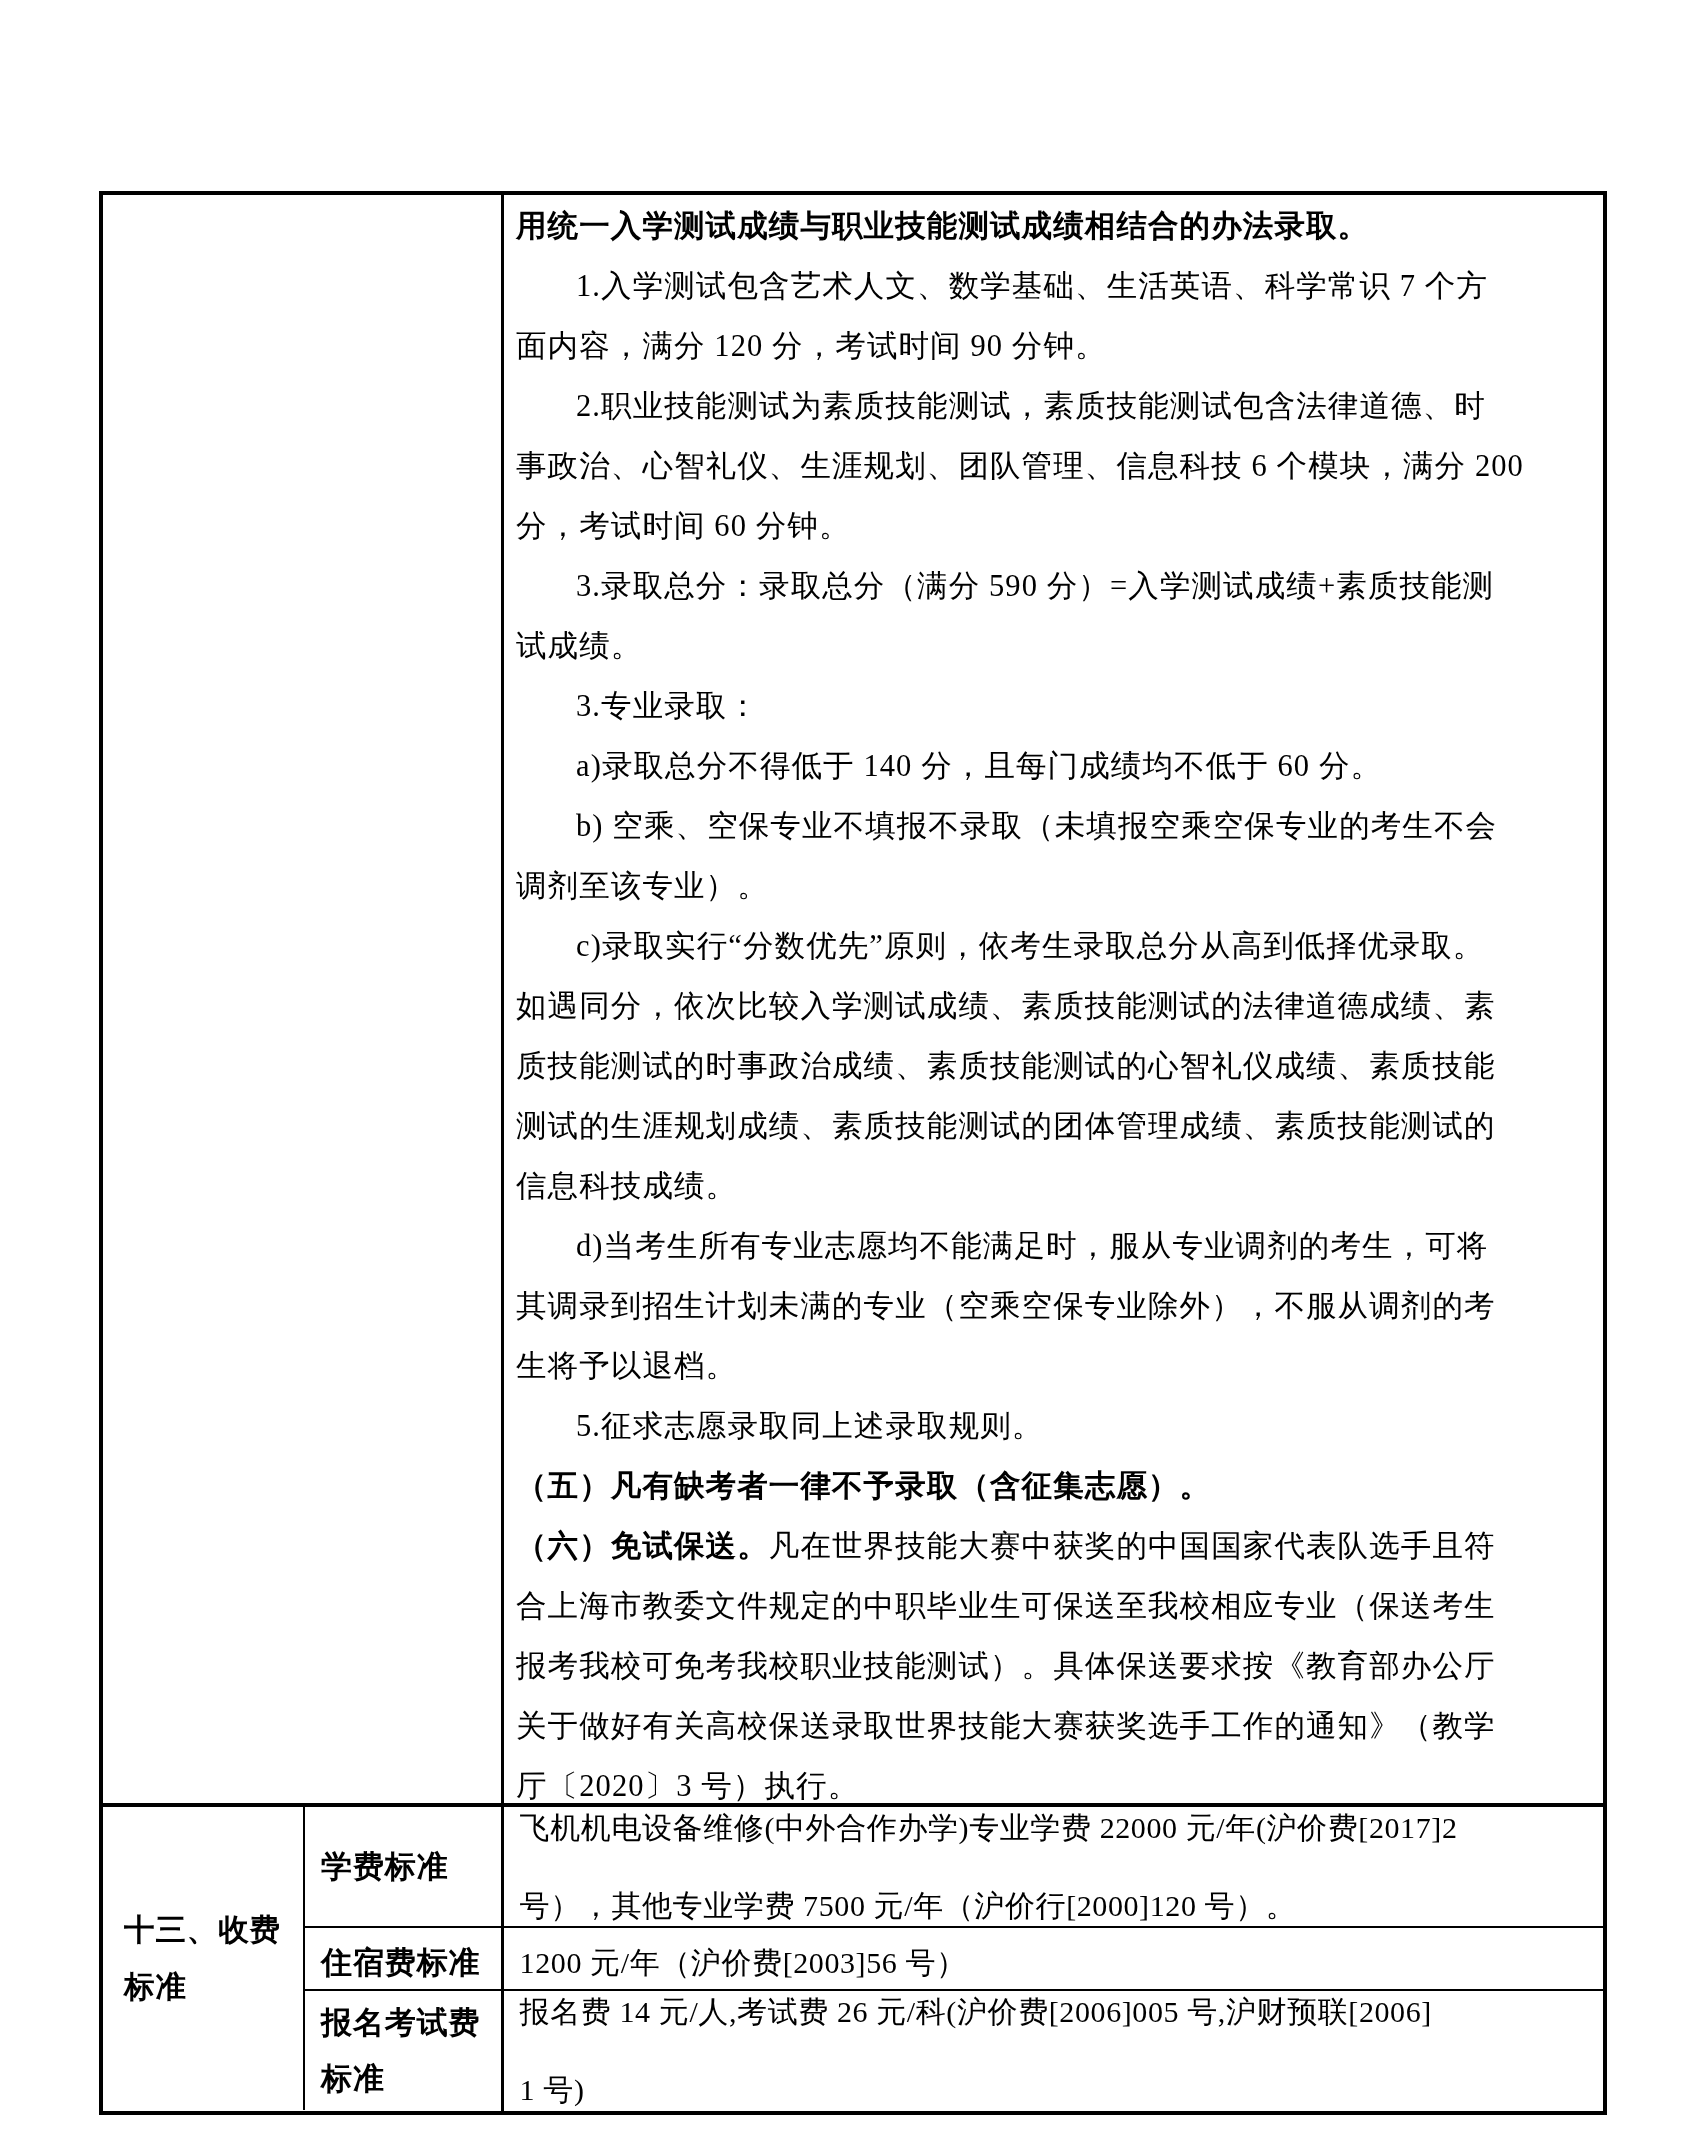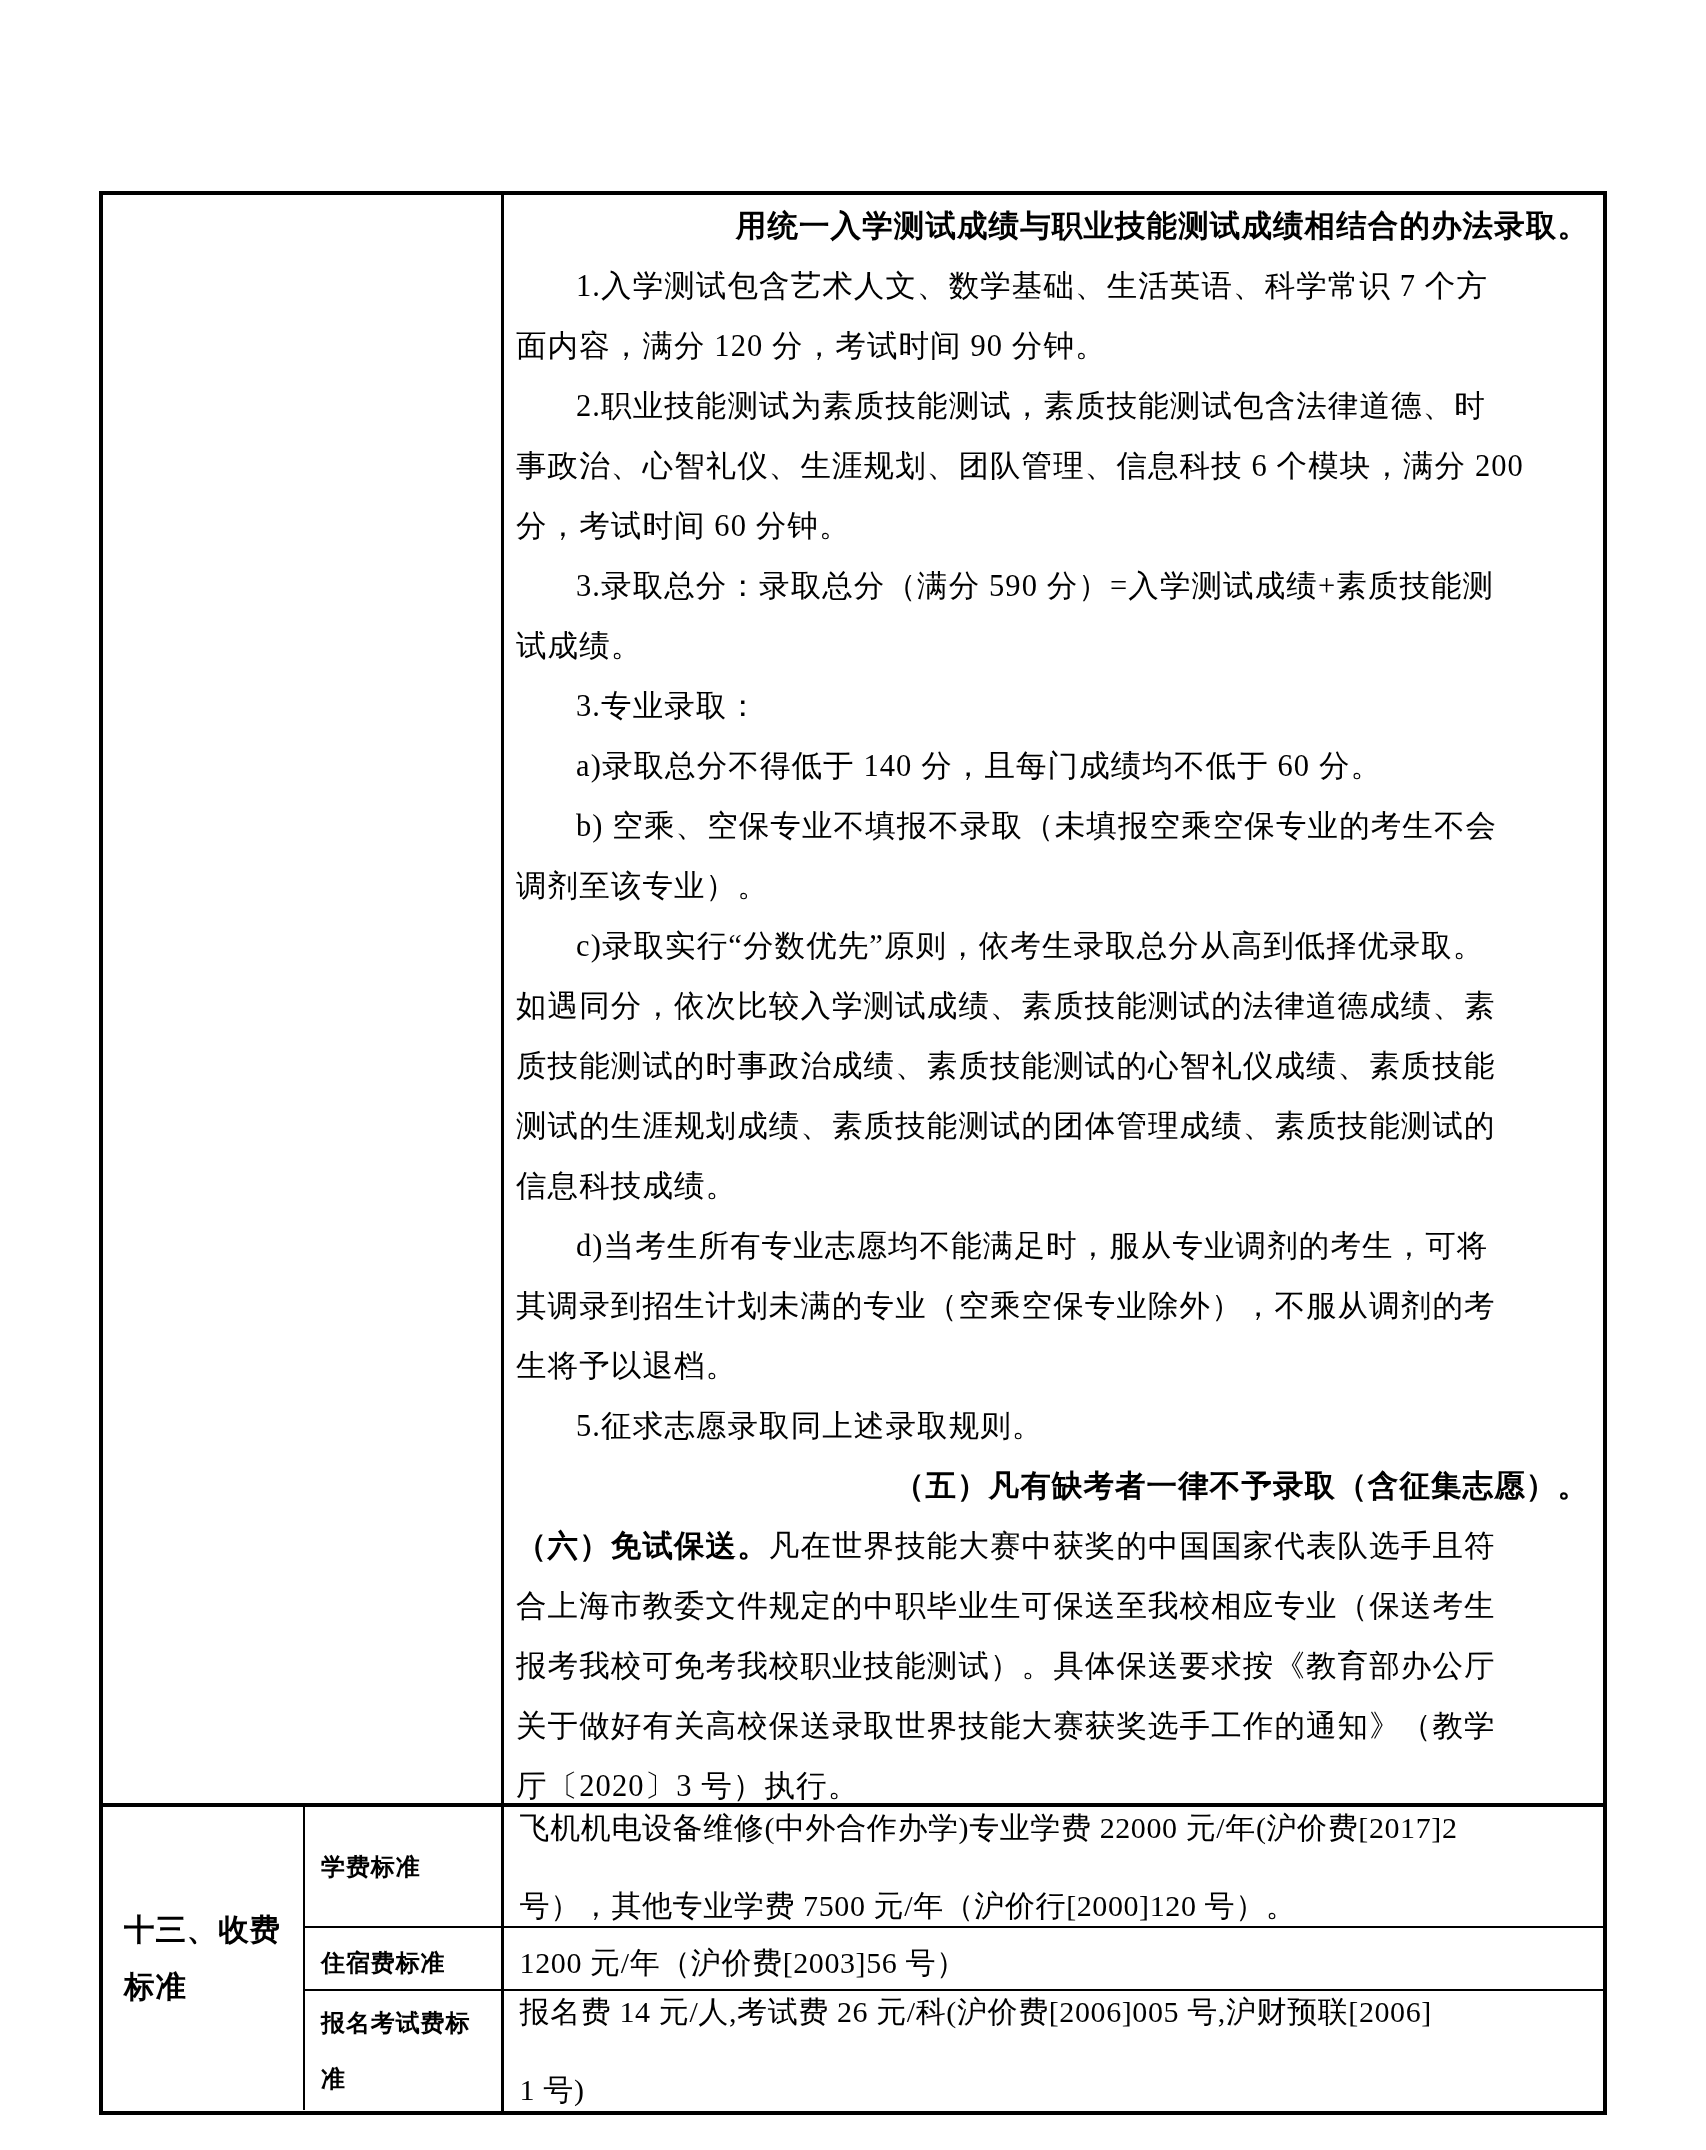--- a/index.html
+++ b/index.html
@@ -54,21 +54,21 @@
     overflow: hidden;
   }
   .rline {
     height: 60px;
     line-height: 60px;
     font-size: 30.5px;
     letter-spacing: 1.1px;
     white-space: nowrap;
   }
   .rline.indent { padding-left: 60px; }
-  .rline.bold, .rline .bp { font-weight: bold; text-align: right; }
+  .rline.bold, .rline .bp { font-weight: bold; }
   
   .fee-top-line {
     position: absolute;
     left: 0;
     top: 1608px;
     width: 100%;
     height: 3.9px;
     background: #000000;
   }
   .fee-section {
@@ -128,21 +128,21 @@
     width: 196px;
     box-sizing: border-box;
     padding-left: 15px;
     display: flex;
     align-items: center;
     flex-shrink: 0;
   }
   .fee-label .lbl {
     display: block;
     width: 172px;
-    font-size: 24px;
+    font-size: 31px;
     font-weight: bold;
     line-height: 56px;
     letter-spacing: 0.9px;
   }
   .fee-content {
     flex: 1;
     margin-left: 2.6px;
     box-sizing: border-box;
     padding-left: 15px;
     display: flex;

